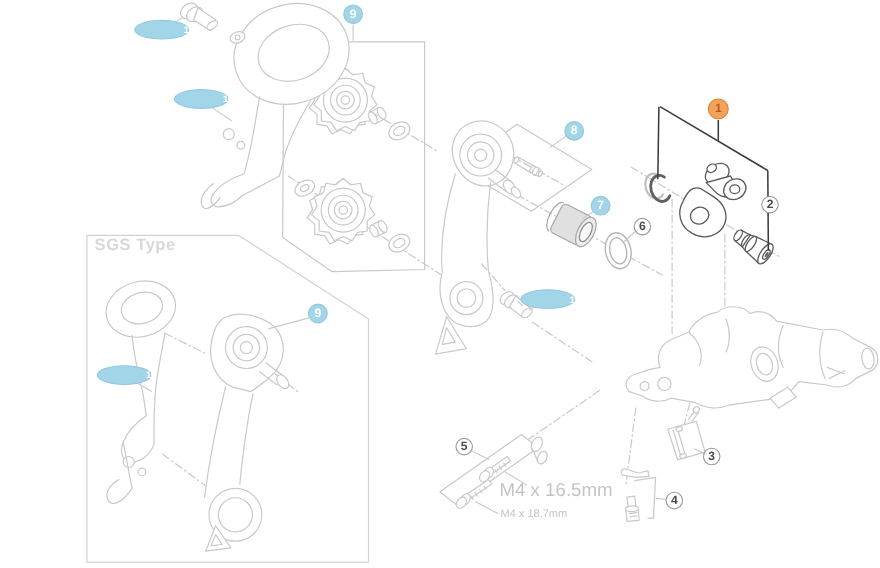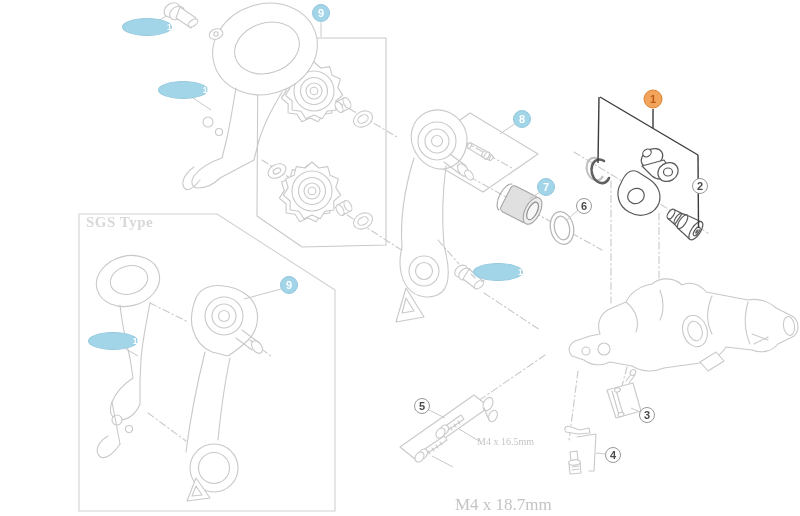--- a/index.html
+++ b/index.html
@@ -9,24 +9,24 @@
   }
   .stage svg{position:absolute;left:0;top:0;}
   
   .ll{stroke:var(--drawing-line-light,#c9c9c9);fill:none;stroke-width:1.1;stroke-linecap:round;stroke-linejoin:round;}
   .lf{stroke:var(--drawing-line-light,#c9c9c9);fill:#fff;stroke-width:1.1;stroke-linejoin:round;}
   .df{stroke:var(--drawing-line-dark,#5a5a5a);fill:#fff;stroke-width:1.2;stroke-linejoin:round;}
   .dash{stroke-dasharray:7 3 1.5 3;}
   .ptr{stroke:var(--pointer-line,#3c3c3c);fill:none;stroke-width:1.4;}
   .leader{stroke:var(--drawing-line-light,#c9c9c9);fill:none;stroke-width:1;}
   
-  .lbl{position:absolute;white-space:nowrap;pointer-events:none;font-family:Liberation Serif, serif;}
+  .lbl{position:absolute;white-space:nowrap;pointer-events:none;}
   .lbl.sgs{left:86px;top:214px;font-size:15px;font-weight:bold;letter-spacing:.5px;color:var(--watermark-text,#d8d8d8);}
-  .lbl.m4a{left:477px;top:436px;font-size:10px;color:var(--note-text,#c4c4c4);}
-  .lbl.m4b{left:455px;top:462px;font-size:17px;color:var(--note-text,#c4c4c4);margin-top:33px;}
+  .lbl.m4a{left:454px;top:436px;font-size:17px;color:var(--note-text,#c4c4c4);}
+  .lbl.m4b{left:455px;top:462px;font-size:10px;color:var(--note-text,#c4c4c4);}
   
   #callout-layer{position:absolute;inset:0;pointer-events:none;}
   .callout{
     position:absolute;border-radius:50%;display:flex;align-items:center;justify-content:center;
     font-weight:bold;transform:translate(-50%,-50%);box-sizing:border-box;cursor:pointer;
     pointer-events:auto;font-size:11px;line-height:1;
   }
   .callout.two{font-size:8.5px;letter-spacing:-.5px;padding-left:48px;}
   .callout.blue{width:18px;height:18px;background:var(--callout-blue-fill,#a3d5e9);
     color:var(--callout-blue-text,#fff);border:1px solid #93c8dd;}

